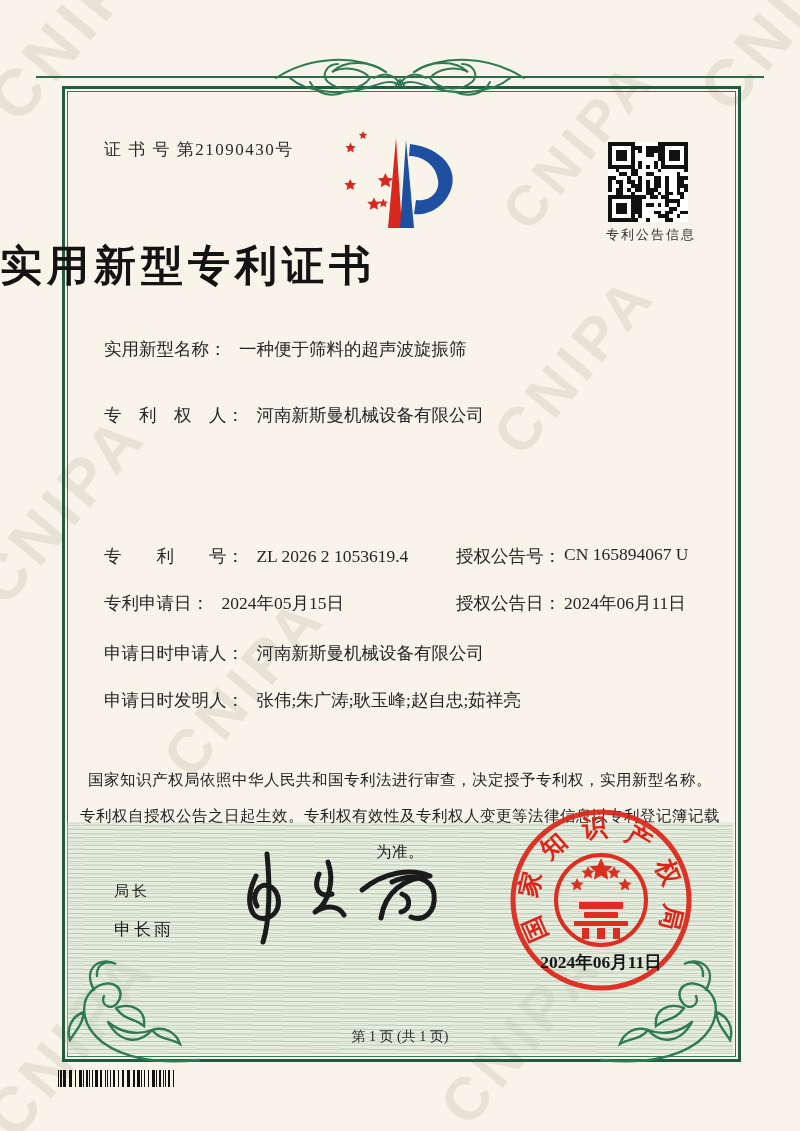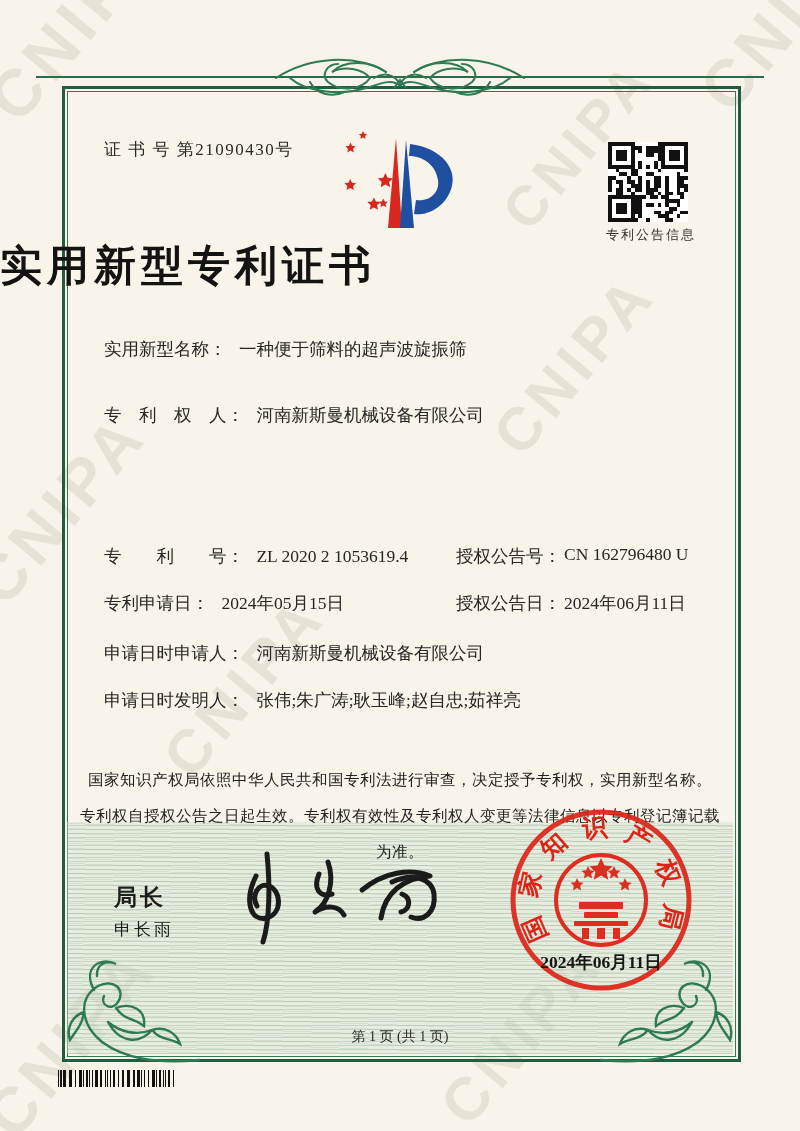--- a/index.html
+++ b/index.html
@@ -43,21 +43,21 @@
   .field{position:absolute;left:104px;font-size:17.5px;color:#262626;white-space:nowrap;}
   .field .lab{display:inline-block;}
   .field .val{display:inline-block;margin-left:8px;}
   .field .lab2{display:inline-block;position:absolute;left:352px;}
   .field .val2{display:inline-block;position:absolute;left:460px;}
 
   .notice{position:absolute;left:80px;top:762px;width:640px;text-align:center;
       font-size:15.5px;color:#222;line-height:36px;letter-spacing:0.5px;}
 
   .sig-title{position:absolute;left:114px;top:882px;font-family:"Liberation Sans","DejaVu Sans",sans-serif;
-      font-size:23px;color:#1d1d1d;letter-spacing:3px;font-weight:bold;}
+      font-size:15px;color:#1d1d1d;letter-spacing:3px;}
   .sig-name{position:absolute;left:114px;top:918px;font-family:"Liberation Sans","DejaVu Sans",sans-serif;
       font-size:17px;color:#1d1d1d;letter-spacing:3px;}
   .sig-hand{position:absolute;left:222px;top:842px;}
 
   .seal{position:absolute;left:503px;top:806px;width:196px;height:196px;}
   .seal-date{position:absolute;left:503px;top:950px;width:196px;text-align:center;
       font-size:17.5px;font-weight:bold;color:#161616;white-space:nowrap;z-index:7;}
 
   .footer-page{position:absolute;left:0;top:1028px;width:800px;text-align:center;
       font-size:14px;color:#2a2a2a;z-index:6;}
@@ -601,23 +601,23 @@
     <div class="field" style="top:403px;">
       <span class="lab">专　利　权　人：</span>
       <span class="val">河南新斯曼机械设备有限公司</span>
     </div>
     <div class="field" style="top:337px;">
       <span class="lab">实用新型名称：</span>
       <span class="val">一种便于筛料的超声波旋振筛</span>
     </div>
     <div class="field" style="top:544px;">
       <span class="lab">专　　利　　号：</span>
-      <span class="val">ZL 2020 2 1053619.4</span>
+      <span class="val">ZL 2026 2 1053619.4</span>
       <span class="lab2">授权公告号：</span>
-      <span class="val2">CN 162796480 U</span>
+      <span class="val2">CN 165894067 U</span>
     </div>
     <div class="field" style="top:591px;">
       <span class="lab">专利申请日：</span>
       <span class="val">2024年05月15日</span>
       <span class="lab2">授权公告日：</span>
       <span class="val2">2024年06月11日</span>
     </div>
     <div class="field" style="top:641px;">
       <span class="lab">申请日时申请人：</span>
       <span class="val">河南新斯曼机械设备有限公司</span>

